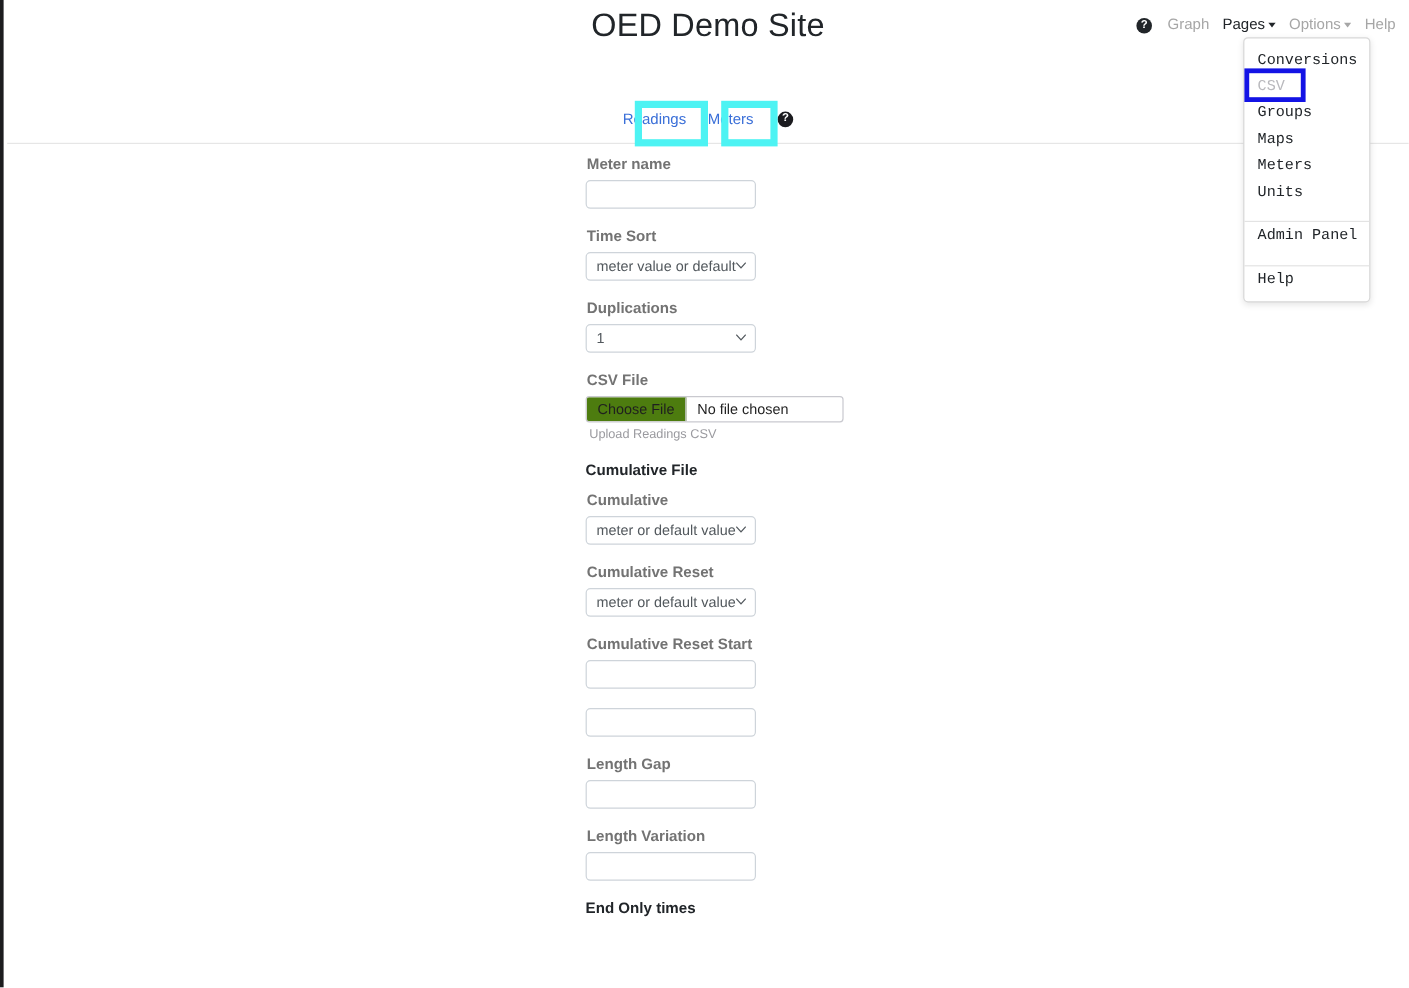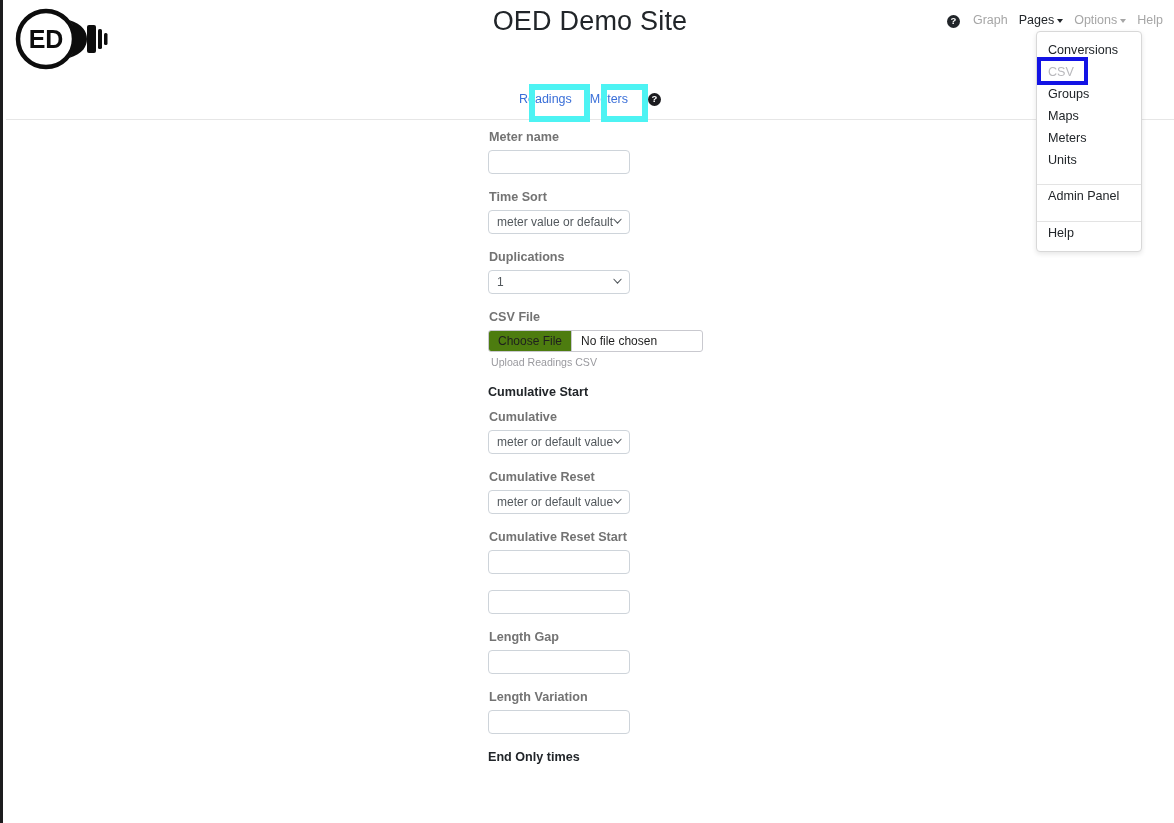--- a/index.html
+++ b/index.html
@@ -96,21 +96,21 @@
     text-decoration: none;
     line-height: 16px;
     cursor: pointer;
   }
   .dropdown-item.muted { color: #b9b9bd; }
   .dropdown-sep {
     height: 1px;
     background: #e3e3e3;
     margin: 7px 0 0 0;
   }
-  .dd-group { padding-bottom: 7px; }
+  .dd-group { padding-bottom: 7px; font-family: Liberation Mono, monospace; }
   .dd-group.first { padding-bottom: 6px; }
 
   
   .hl-blue {
     position: absolute;
     left: 1034px; top: 57px;
     width: 51px; height: 28px;
     border: 4px solid #1313e5;
     z-index: 40;
     pointer-events: none;
@@ -249,30 +249,20 @@
     color: #9a9a9f;
     margin-top: 4px;
     margin-left: 3px;
   }
 </style>
 </head>
 <body>
 
 <div id="page">
 
-  <div class="logo">
-    <svg viewBox="0 0 98 62" width="98" height="62" aria-hidden="true">
-      <circle cx="33" cy="31" r="28" fill="none" stroke="#0d0d0d" stroke-width="4.5"></circle>
-      <path d="M56 12 C70 16 74 24 74 31 C74 38 70 46 56 50 C64 42 64 20 56 12 Z" fill="#0d0d0d"></path>
-      <rect x="74" y="17" width="9" height="28" rx="2" fill="#0d0d0d"></rect>
-      <rect x="85" y="21" width="4" height="20" rx="1.6" fill="#0d0d0d"></rect>
-      <rect x="91" y="25" width="3.5" height="12" rx="1.5" fill="#0d0d0d"></rect>
-      <text x="33" y="40" text-anchor="middle" font-family="Liberation Sans, sans-serif" font-size="25" font-weight="700" fill="#0d0d0d">ED</text>
-    </svg>
-  </div>
 
   <div class="site-title">OED Demo Site</div>
 
   <div class="topnav">
     <span class="help-dot">?</span>
     <a class="navlink" href="#">Graph</a>
     <a class="navlink dark" href="#">
       <span>Pages</span><span class="caret"></span>
     </a>
     <a class="navlink" href="#">
@@ -344,21 +334,21 @@
 
     <div class="field-block">
       <div class="field-label">CSV File</div>
       <div class="file-row">
         <div class="file-btn">Choose File</div>
         <div class="file-name">No file chosen</div>
       </div>
       <div class="help-text">Upload Readings CSV</div>
     </div>
 
-    <div class="section-head">Cumulative Start</div>
+    <div class="section-head">Cumulative File</div>
 
     <div class="field-block" style="margin-top:11px">
       <div class="field-label">Cumulative</div>
       <div class="select-wrap">
         <div class="select-box">meter or default value</div>
         <span class="chev">
           <svg viewBox="0 0 10 7" width="9" height="7">
               <path d="M1 1 L5 5.4 L9 1" fill="none" stroke="#52585d" stroke-width="1.2" stroke-linecap="round"></path>
             </svg>
         </span>

